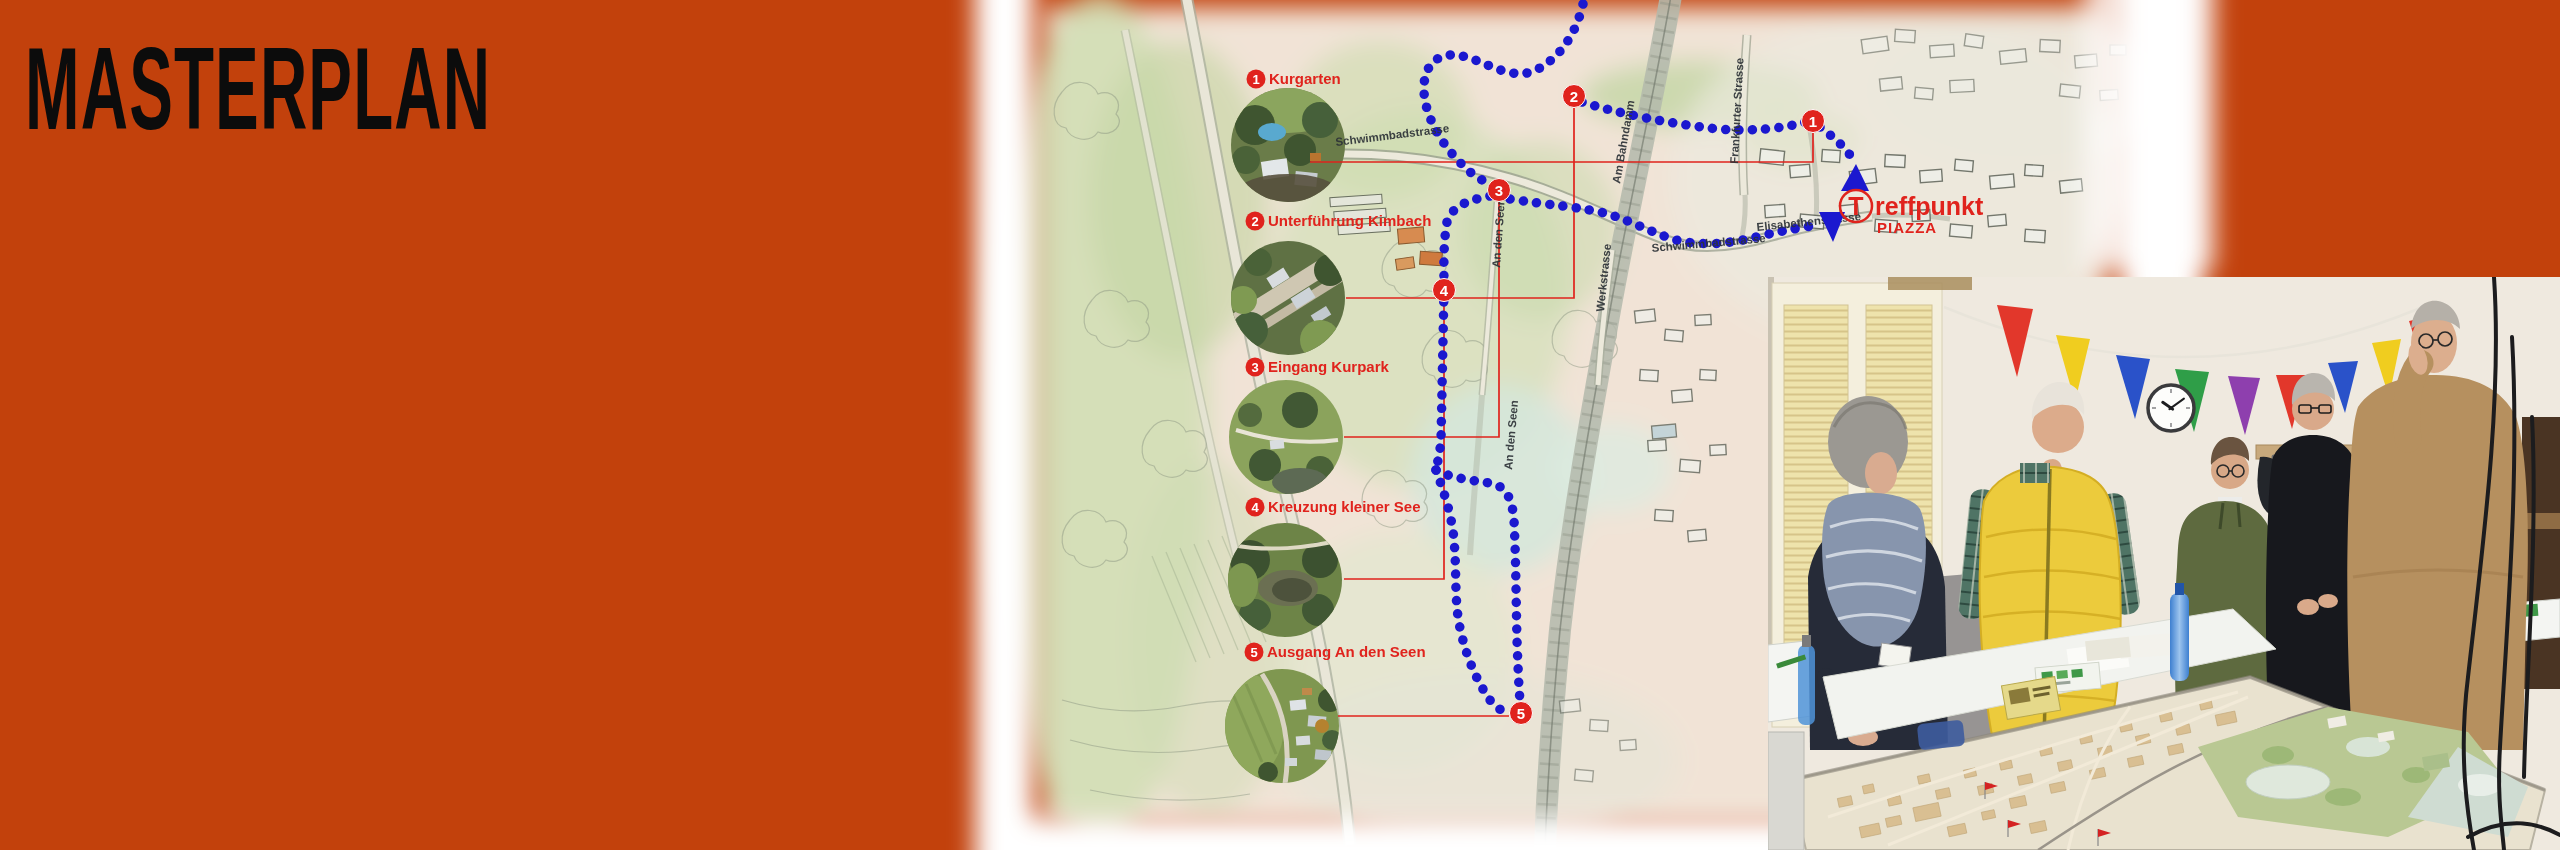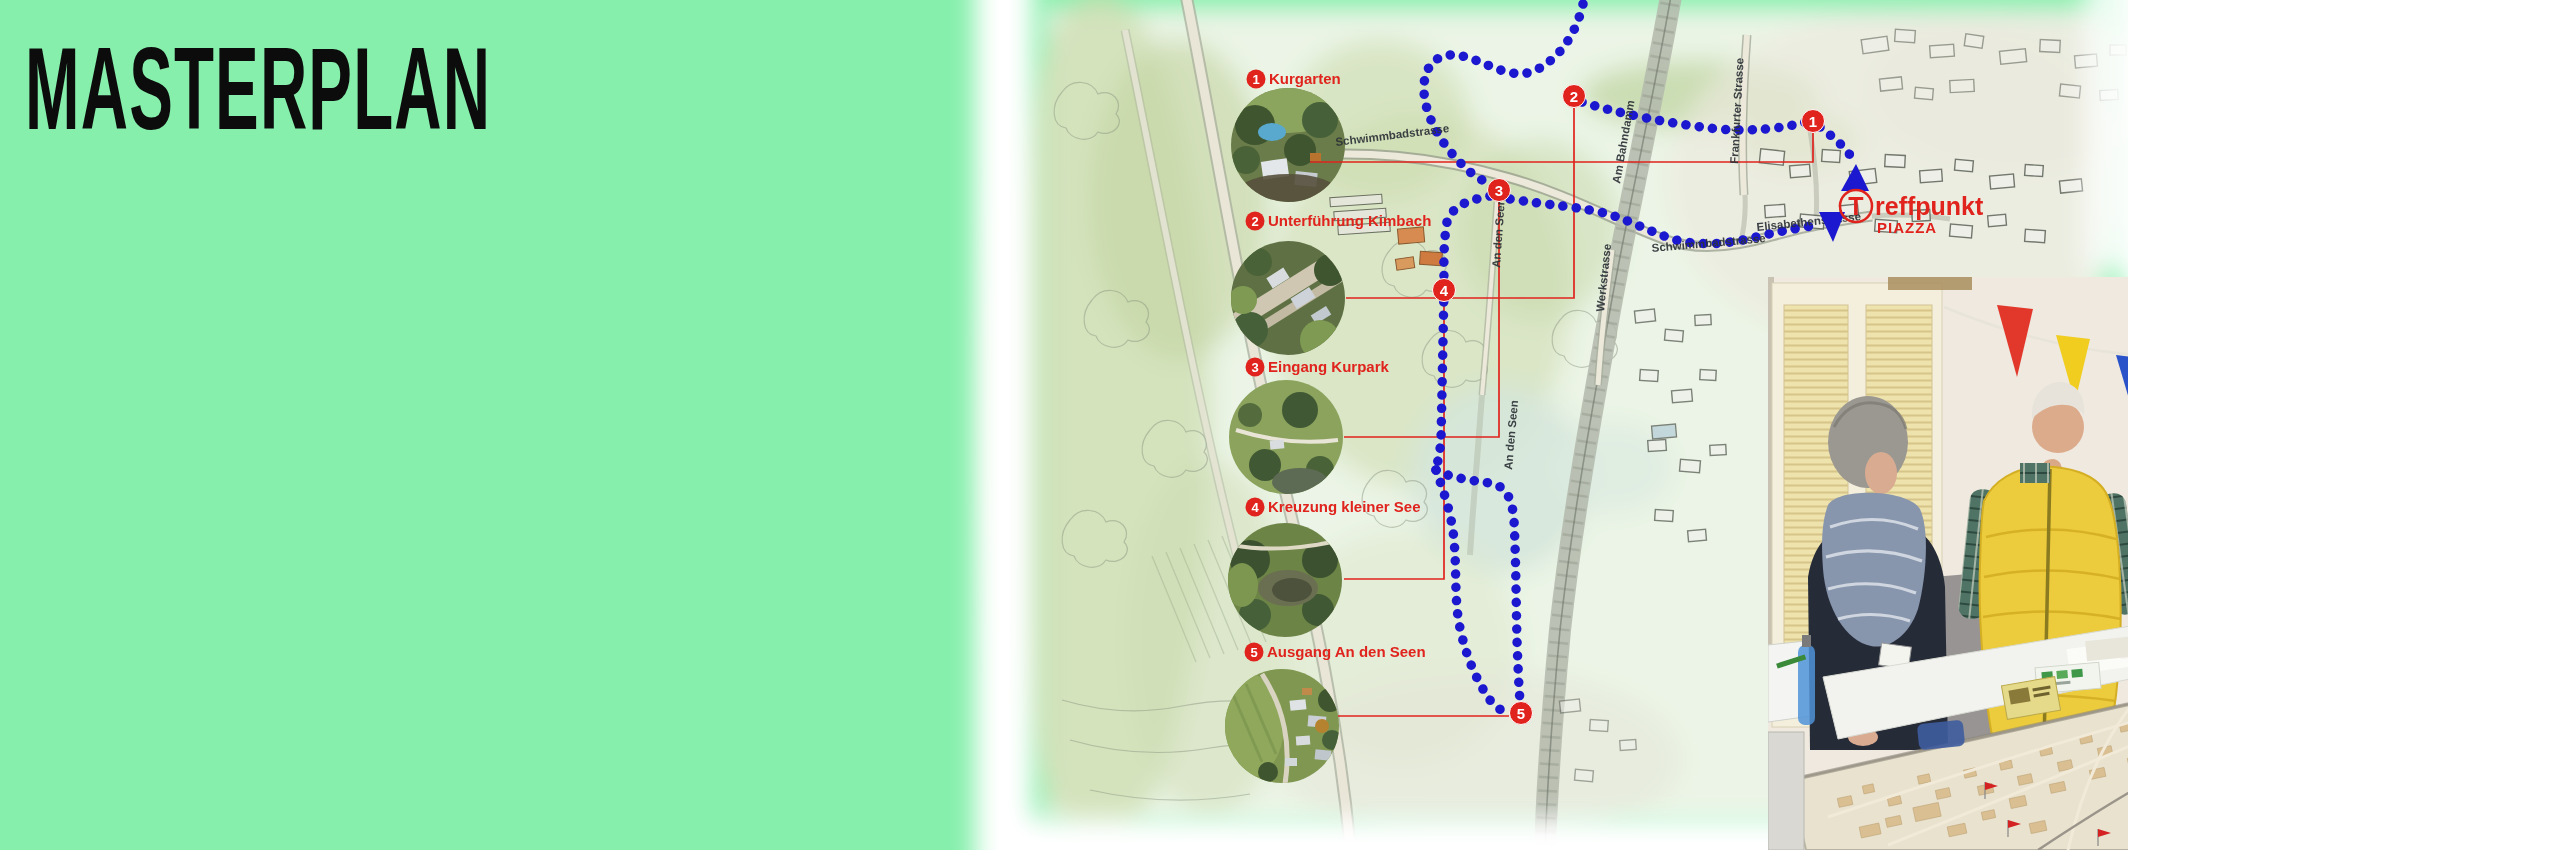--- a/index.html
+++ b/index.html
@@ -1,16 +1,16 @@
 <!DOCTYPE html>
 <html><head>
 <meta charset="utf-8">
 <style>
   html,body{margin:0;padding:0;background:#ffffff;}
-  #stage{position:relative;width:2128px;height:850px;overflow:hidden;background:#86efac;
+  #stage{position:relative;width:2560px;height:850px;overflow:hidden;background:#c2410c;
          font-family:"Liberation Sans",sans-serif;}
   .title{position:absolute;left:25px;top:30px;margin:0;font-size:117px;font-weight:700;
          letter-spacing:2px;color:#0c0c0c;line-height:1;white-space:nowrap;
          transform:scaleX(0.56);transform-origin:left top;}
   svg{position:absolute;left:0;top:0;}
   #photo-wrap{position:absolute;left:1768px;top:277px;width:792px;height:573px;overflow:hidden;}
   #photo-wrap svg{position:static;display:block;}
   text{font-family:"Liberation Sans",sans-serif;}
   .leg-label{font-size:15px;font-weight:700;}
   .leg-num{font-size:13px;font-weight:700;fill:#ffffff;text-anchor:middle;}

